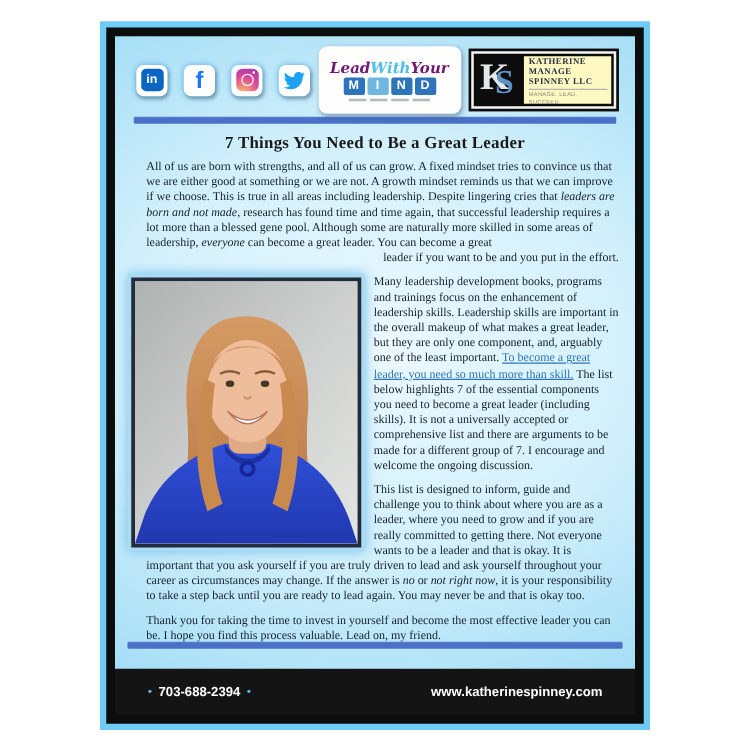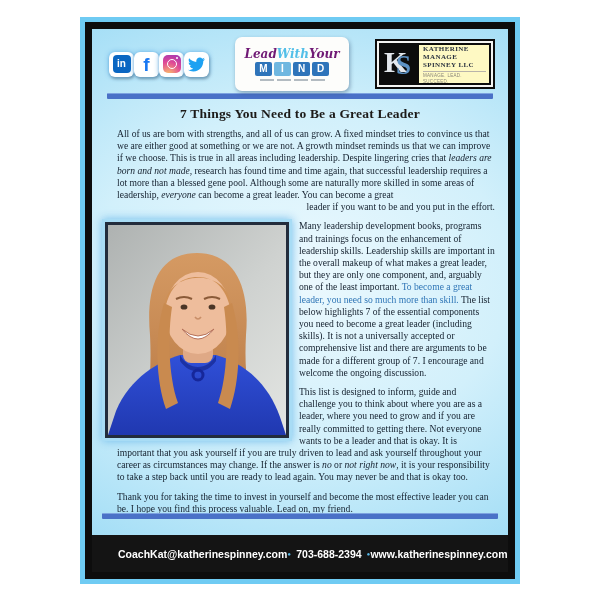--- a/index.html
+++ b/index.html
@@ -14,21 +14,21 @@
   .frame{
     width:100%;height:100%;box-sizing:border-box;
     border:7px solid #0d0d0d;
     background:radial-gradient(140% 85% at 50% 46%, #ecf9fe 0%, #d2f0fb 36%, #a4def6 66%, #6ec4ec 100%);
     display:flex;flex-direction:column;
   }
   .content{flex:1;position:relative;padding:6px 13px 0 13px;overflow:hidden;}
 
   
   .header-row{display:flex;justify-content:space-between;align-items:center;height:54px;margin-top:2px;}
-  .social{display:flex;gap:0;align-items:center;margin-left:4px;}
+  .social{display:flex;gap:13px;align-items:center;margin-left:4px;}
   .tile{
     width:25px;height:25px;background:#ffffff;border-radius:6px;
     display:flex;align-items:center;justify-content:center;text-decoration:none;
     box-shadow:0 0 5px rgba(90,170,230,.9), 1px 2px 3px rgba(0,0,0,.35);
   }
   .li-badge{
     width:18px;height:18px;background:#0a66c2;border-radius:4px;color:#fff;
     font:bold 10px/18px "Liberation Sans",sans-serif;text-align:center;display:block;
   }
   .fb{color:#1877f2;font:bold 19px/19px "Liberation Sans",sans-serif;}
@@ -70,21 +70,21 @@
   .title{
     margin:7px 0 6px 0;text-align:center;
     font:bold 13.5px "Liberation Serif",serif;color:#1c1a18;letter-spacing:.2px;
   }
 
   
   .bodytext{font-size:9.6px;line-height:12.2px;color:#14202e;text-align:left;}
   .bodytext p{margin:0 0 7px 12px;}
   .it{font-style:italic;}
   .p1-lastline{display:block;text-align:right;}
-  .link{color:#2e75b6;cursor:pointer;}
+  .link{color:#2e75b6;text-decoration:underline;cursor:pointer;}
 
   .photo{
     float:left;width:178px;height:210px;margin:2px 10px 3px 0;
     border:3px solid #222c3c;
     box-shadow:0 0 0 3px #a8dcf5, 0 0 9px 3px rgba(110,185,235,.95);
     background:#c9ccca;
   }
   .photo svg{display:block;}
 
   
@@ -204,21 +204,20 @@
         <p><span>This list is designed to inform, guide and challenge you to think about where you are as a leader, where you need to grow and if you are really committed to getting there. Not everyone wants to be a leader and that is okay. It is important that you ask yourself if you are truly driven to lead and ask yourself  throughout your career as circumstances may change. If the answer is </span><span class="it">no</span><span> or </span><span class="it">not right now</span><span>, it is your responsibility to take a step back until you are ready to lead again. You may never be and that is okay too.</span></p>
 
 
         <p>Thank you for taking the time to invest in yourself and become the most effective leader you can be. I hope you find this process valuable. Lead on, my friend.</p>
       </div>
 
       <div class="divider bottom"></div>
     </div>
 
     <div class="footerbar">
-      <a class="footer-item">CoachKat@katherinespinney.com</a>
       <span class="phone-group">
         <span class="fdot">•</span>
         <span class="footer-item">703-688-2394</span>
         <span class="fdot">•</span>
       </span>
       <a class="footer-item">www.katherinespinney.com</a>
     </div>
   </div>
 </div>
 

